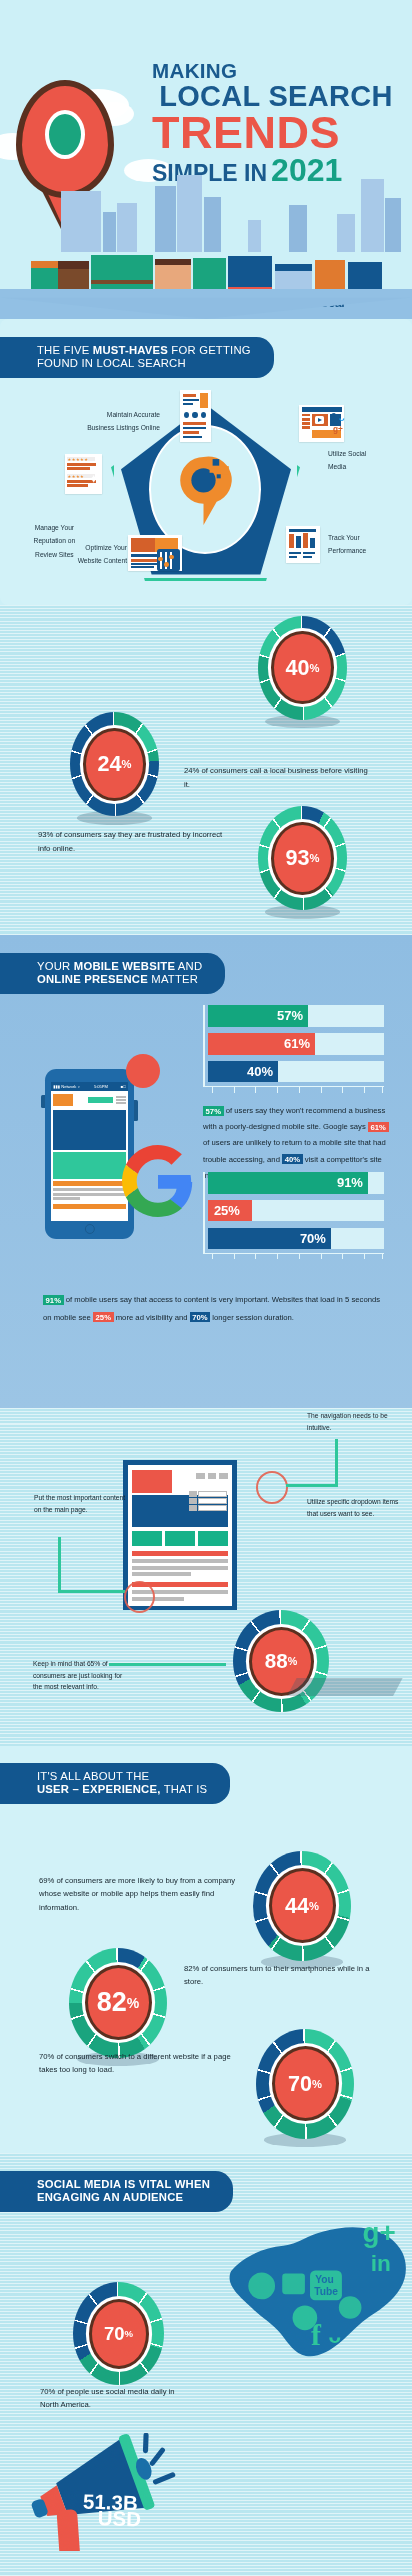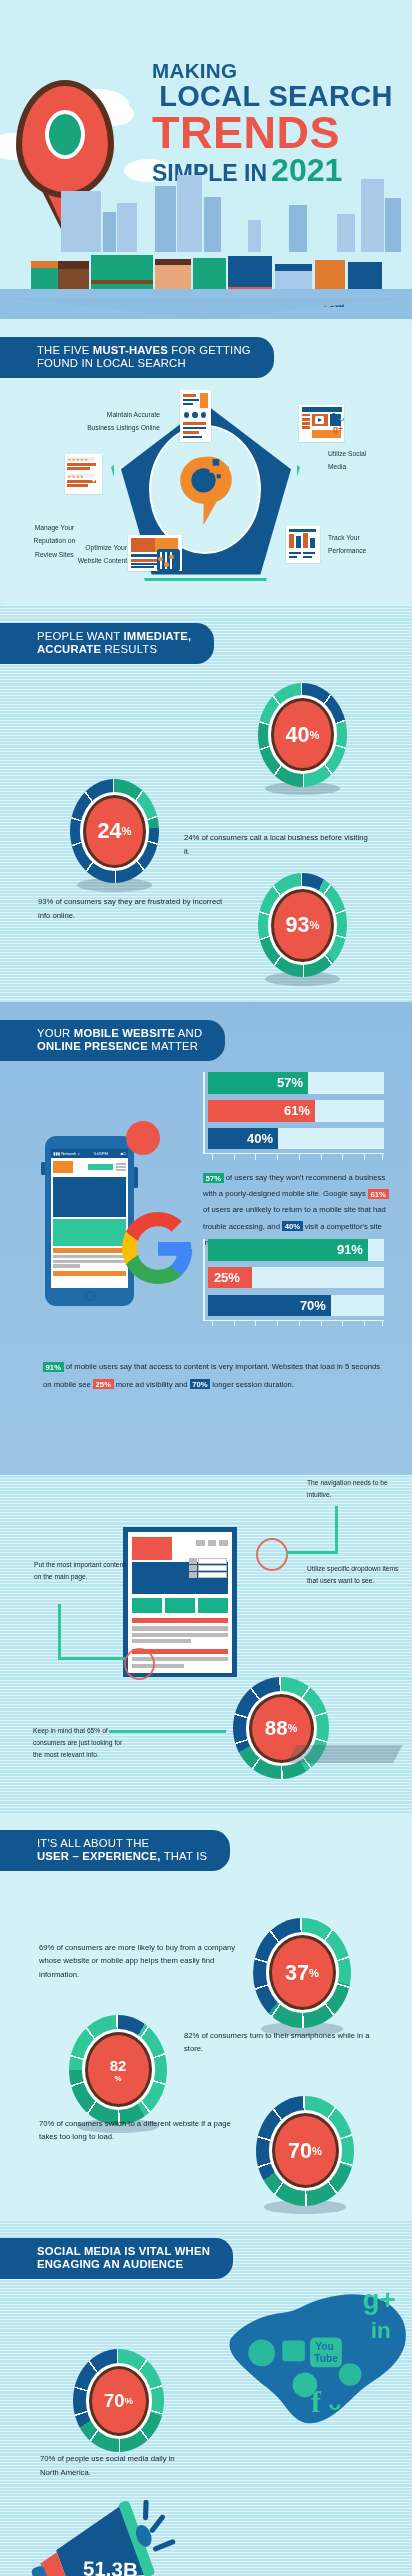--- a/index.html
+++ b/index.html
@@ -268,26 +268,20 @@
         <div style="position:absolute;left:36px;top:27px;width:4.6px;height:4.6px;background:#ef8b2c;border-radius:50%;"></div>
         <div style="position:absolute;left:41px;top:19.6px;width:4.6px;height:4.6px;background:#ef8b2c;border-radius:50%;"></div>
       </div>
       <div style="position:absolute; left:34px; top:155px; width:93px; text-align:right; font-size:6.7px; line-height:2;">
         Optimize Your<br>Website Content
       </div>
     </div>
   </section>
 
   <section class="sec bg-stripe" style="padding-bottom:20.6px;">
-    <div class="pill-wrap">
-      <div class="pill">
-        <span class="lite">PEOPLE WANT </span><span>IMMEDIATE,</span><br>
-        <span>ACCURATE</span><span class="lite"> RESULTS</span>
-      </div>
-    </div>
 
     <div style="position:relative; height:309px;">
 
       <div class="donut" style="position:absolute; left:258px; top:10.3px; width:89px; height:104px;">
         <div class="shadow"></div>
         <div class="ring" style="background: conic-gradient(#12568f 0deg 72deg, #2fc79b 72deg 180deg, #1aa47e 180deg 288deg, #2fc79b 288deg 360deg); border-radius:50%;"></div>
         <div class="ring" style="background: repeating-conic-gradient(rgba(255,255,255,0) 0deg 34deg, #fff 34deg 36deg); border-radius:50%;"></div>
         <div class="hub" style="left:13.4px; top:15.5px; right:13.4px; bottom:15.5px; font-size:21.6px;">
           <span>40</span>
             <span class="pc">%</span>
@@ -525,31 +519,31 @@
       </div>
     </div>
 
     <div style="position:relative; height:319px;">
 
       <div class="donut" style="position:absolute; left:253px; top:38px; width:98px; height:110px;">
         <div class="shadow"></div>
         <div class="ring" style="background: conic-gradient(#2fc79b 0deg 104deg, #1aa47e 104deg 220deg, #12568f 220deg 360deg); border-radius:50%;"></div>
         <div class="ring" style="background: repeating-conic-gradient(rgba(255,255,255,0) 0deg 34deg, #fff 34deg 36deg); border-radius:50%;"></div>
         <div class="hub" style="left:15.5px; top:17.5px; right:15.5px; bottom:17.5px; font-size:21.6px;">
-          <span>37</span>
+          <span>44</span>
             <span class="pc">%</span>
         </div>
       </div>
       <div class="stat-text" style="position:absolute; left:39px; top:61px; width:202px;">69% of consumers are more likely to buy from a company whose website or mobile app helps them easily find information.</div>
 
       <div class="donut" style="position:absolute; left:69px; top:135px; width:98px; height:110px;">
         <div class="shadow"></div>
         <div class="ring" style="background: conic-gradient(#12568f 0deg 30deg, #2fc79b 30deg 150deg, #1aa47e 150deg 270deg, #2fc79b 270deg 360deg); border-radius:50%;"></div>
         <div class="ring" style="background: repeating-conic-gradient(rgba(255,255,255,0) 0deg 34deg, #fff 34deg 36deg); border-radius:50%;"></div>
-        <div class="hub" style="left:15.5px; top:17.5px; right:15.5px; bottom:17.5px; font-size:15px;flex-direction:column;">
+        <div class="hub" style="left:15.5px; top:17.5px; right:15.5px; bottom:17.5px; font-size:27px;">
           <span>82</span>
             <span class="pc">%</span>
         </div>
       </div>
       <div class="stat-text" style="position:absolute; left:184px; top:149px; width:189px;">82% of consumers turn to their smartphones while in a store.</div>
 
       <div class="donut" style="position:absolute; left:256px; top:216px; width:98px; height:110px;">
         <div class="shadow"></div>
         <div class="ring" style="background: conic-gradient(#2fc79b 0deg 110deg, #1aa47e 110deg 235deg, #12568f 235deg 360deg); border-radius:50%;"></div>
         <div class="ring" style="background: repeating-conic-gradient(rgba(255,255,255,0) 0deg 34deg, #fff 34deg 36deg); border-radius:50%;"></div>

